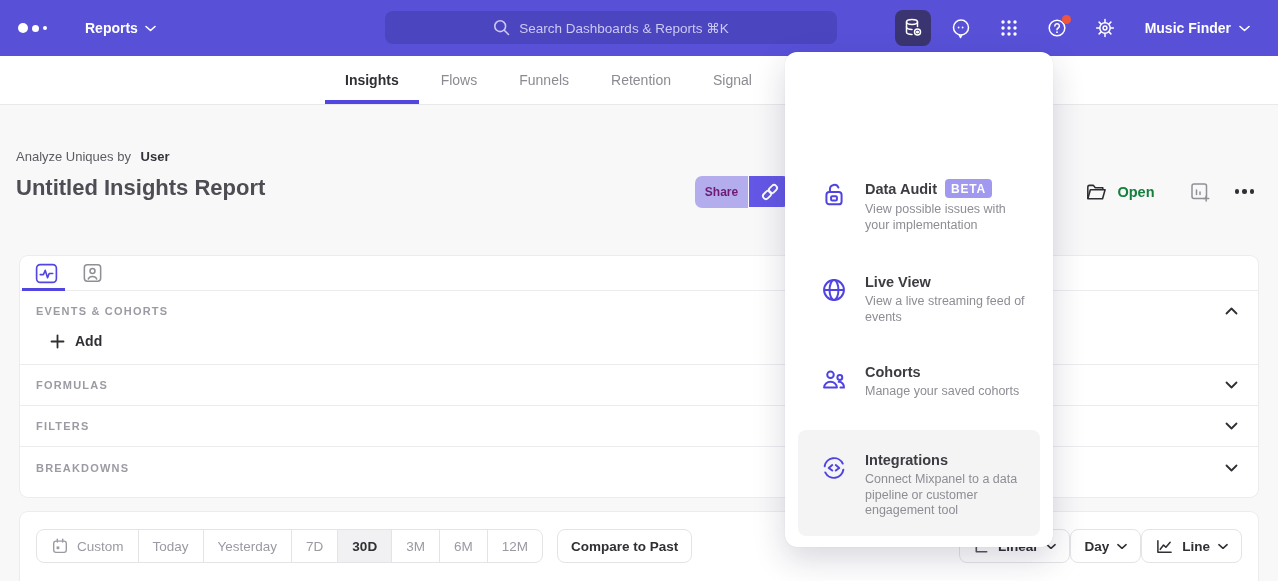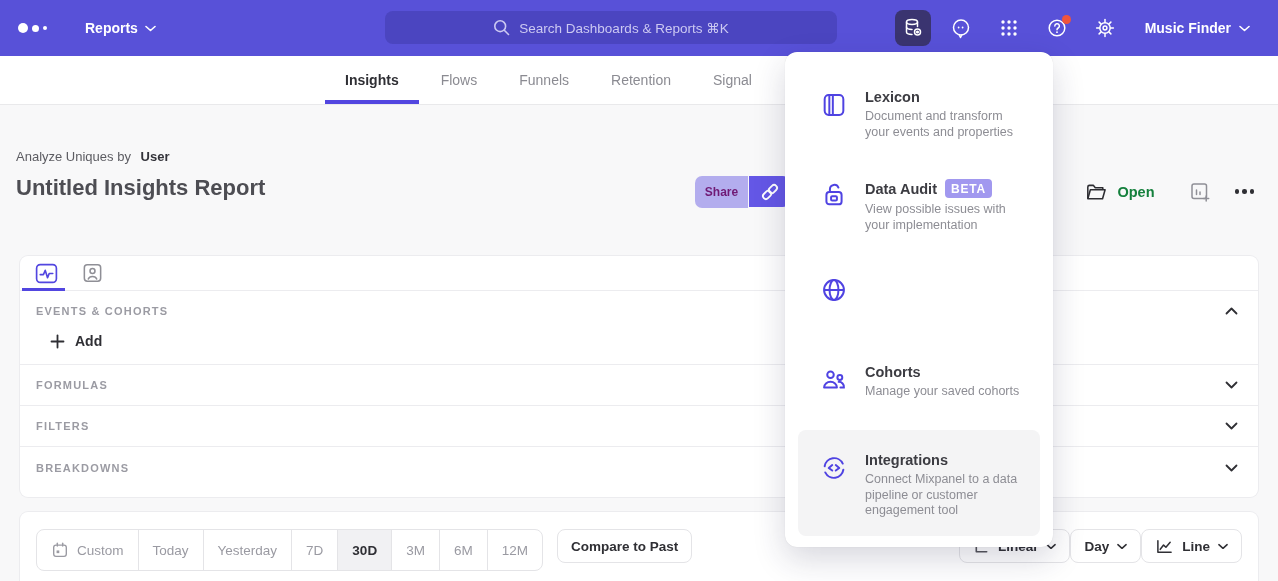--- a/index.html
+++ b/index.html
@@ -60,21 +60,21 @@
   .add-row { display:flex; align-items:center; gap:10px; padding:16px 0 0 30px; color:#2f2f34; font-size:14px; font-weight:600; cursor:pointer; }
   .events-sec-wrap { border-bottom:1px solid #ececef; padding-bottom:15px; }
   .collapsed-row { height:41px; display:flex; align-items:center; justify-content:space-between; padding:0 20px 0 16px;
                    border-bottom:1px solid #ececef; cursor:pointer; }
   .collapsed-row.last { border-bottom:none; }
   .chev-btn { display:flex; cursor:pointer; }
 
   
   .toolbar-card { position:absolute; left:20px; right:20px; top:407px; height:85px; background:#fff; border-radius:8px;
                   box-shadow:0 0 0 1px #ececef; display:flex; align-items:flex-start; padding:17px 16px; }
-  .seg { display:flex; border:1px solid #e4e4e7; border-radius:8px; overflow:hidden; height:42px; background:#fff; }
+  .seg { display:flex; border:1px solid #e4e4e7; border-radius:8px; overflow:hidden; height:34px; background:#fff; }
   .seg-item { display:flex; align-items:center; gap:8px; padding:0 14px; font-size:13.5px; color:#9a9aa2;
               border-left:1px solid #e4e4e7; cursor:pointer; white-space:nowrap; }
   .seg-item:first-child { border-left:none; }
   .seg-item.active { background:#f1f1f3; color:#2f2f34; font-weight:700; }
   .btn { display:flex; align-items:center; gap:8px; height:34px; padding:0 13px; border:1px solid #e4e4e7; border-radius:8px;
          background:#fff; font-size:13.5px; font-weight:600; color:#2f2f34; cursor:pointer; white-space:nowrap; }
   .compare { margin-left:14px; }
   .right-btns { margin-left:auto; display:flex; }
 
   
@@ -334,35 +334,20 @@
         <svg width="10" height="7" viewBox="0 0 11 7">
             <polyline points="1,1.5 5.5,5.5 10,1.5" fill="none" stroke="#2f2f34" stroke-width="1.7" stroke-linecap="round" stroke-linejoin="round"></polyline>
           </svg>
       </button>
     </div>
   </section>
 </main>
 
 <div class="app-menu">
 
-  <div class="menu-item" style="top:27px;">
-    <span class="mi-icon">
-      <svg width="28" height="28" viewBox="0 0 24 24" fill="none" stroke="#4f43e2" stroke-width="1.7" stroke-linecap="round">
-        <rect x="4" y="3.5" width="16" height="17" rx="3.5"></rect>
-        <line x1="8" y1="3.5" x2="8" y2="20.5"></line>
-          <line x1="11" y1="3.5" x2="11" y2="20.5"></line>
-      </svg>
-    </span>
-    <div>
-      <div class="mi-title">
-          <span>Lexicon</span>
-        </div>
-      <div class="mi-desc">Document and transform your events and properties</div>
-    </div>
-  </div>
 
   <div class="menu-item" style="top:117px;">
     <span class="mi-icon">
       <svg width="28" height="28" viewBox="0 0 24 24" fill="none" stroke="#4f43e2" stroke-width="1.7" stroke-linecap="round" stroke-linejoin="round">
         <rect x="5.5" y="9.5" width="13" height="10.5" rx="2.5"></rect>
         <path d="M8.5 9.5V7a3.8 3.8 0 0 1 7.3-1.4"></path>
         <rect x="9.5" y="13" width="5" height="3.8" rx="1"></rect>
       </svg>
     </span>
     <div>
@@ -375,20 +360,26 @@
   </div>
 
   <div class="menu-item" style="top:212px;">
     <span class="mi-icon">
       <svg width="28" height="28" viewBox="0 0 24 24" fill="none" stroke="#4f43e2" stroke-width="1.7">
         <circle cx="12" cy="12" r="8.5"></circle>
         <ellipse cx="12" cy="12" rx="3.8" ry="8.5"></ellipse>
         <line x1="3.5" y1="12" x2="20.5" y2="12"></line>
       </svg>
     </span>
+    <div>
+      <div class="mi-title">
+          <span>Live View</span>
+        </div>
+      <div class="mi-desc">View a live streaming feed of events</div>
+    </div>
   </div>
 
   <div class="menu-item" style="top:302px;">
     <span class="mi-icon">
       <svg width="28" height="28" viewBox="0 0 24 24" fill="none" stroke="#4f43e2" stroke-width="1.7" stroke-linecap="round">
         <circle cx="9" cy="7.5" r="2.8"></circle>
         <path d="M3.5 18.5a5.5 5 0 0 1 11 0z" stroke-linejoin="round"></path>
         <circle cx="17" cy="9.8" r="2.1"></circle>
         <path d="M16 13.6a4.4 4.4 0 0 1 4.5 4.9h-3"></path>
       </svg>

